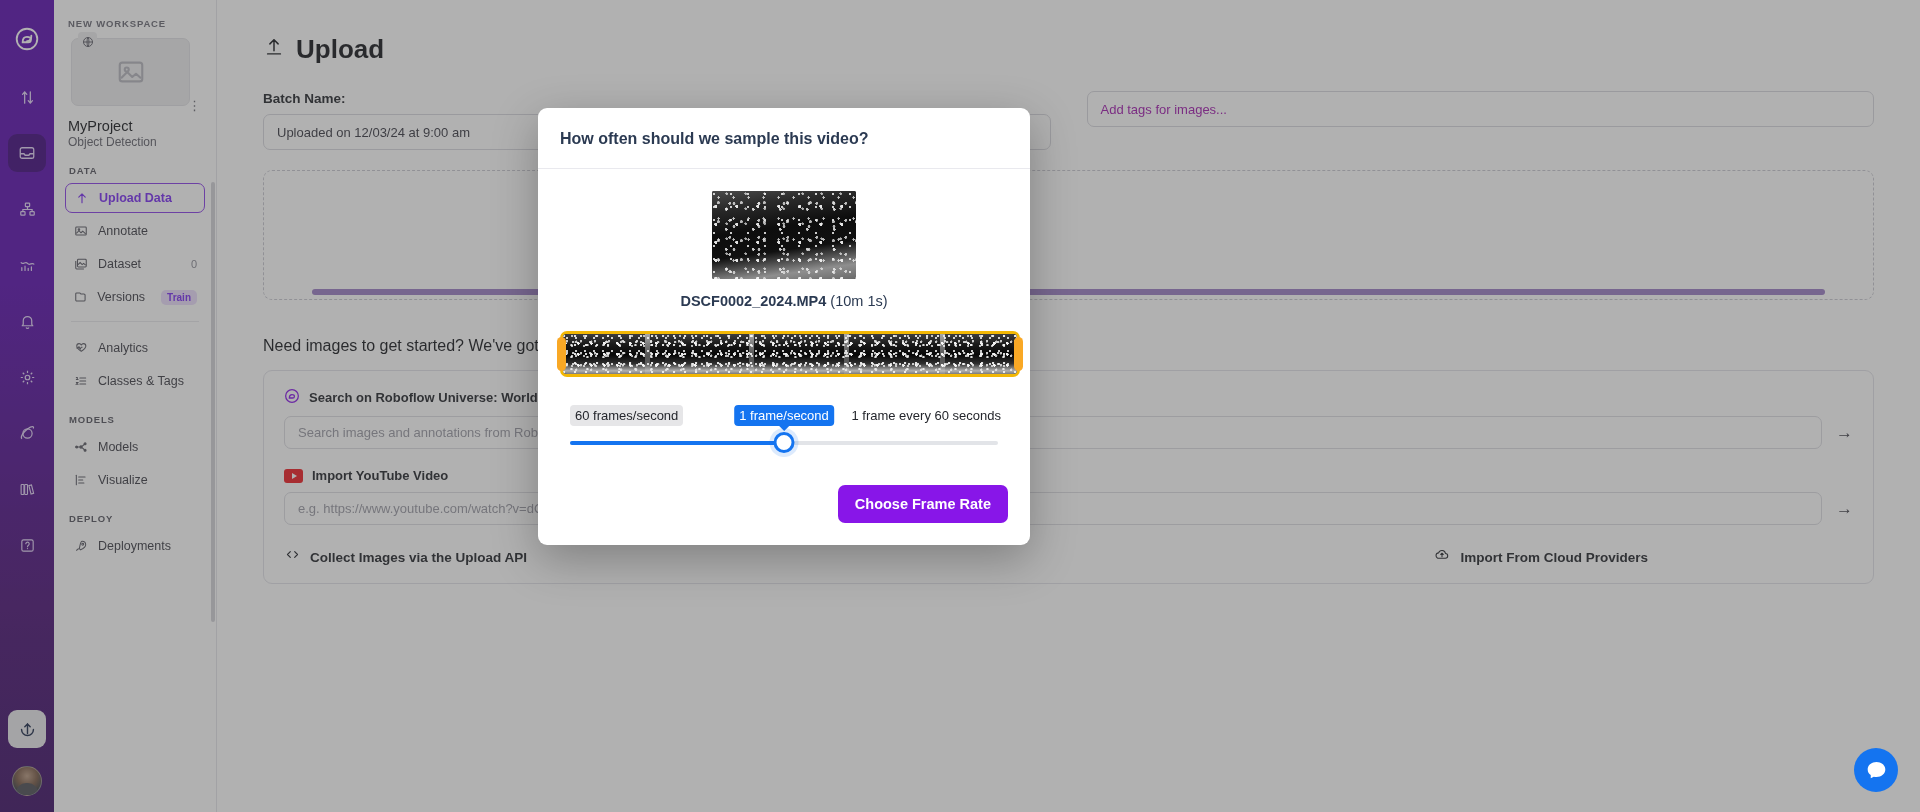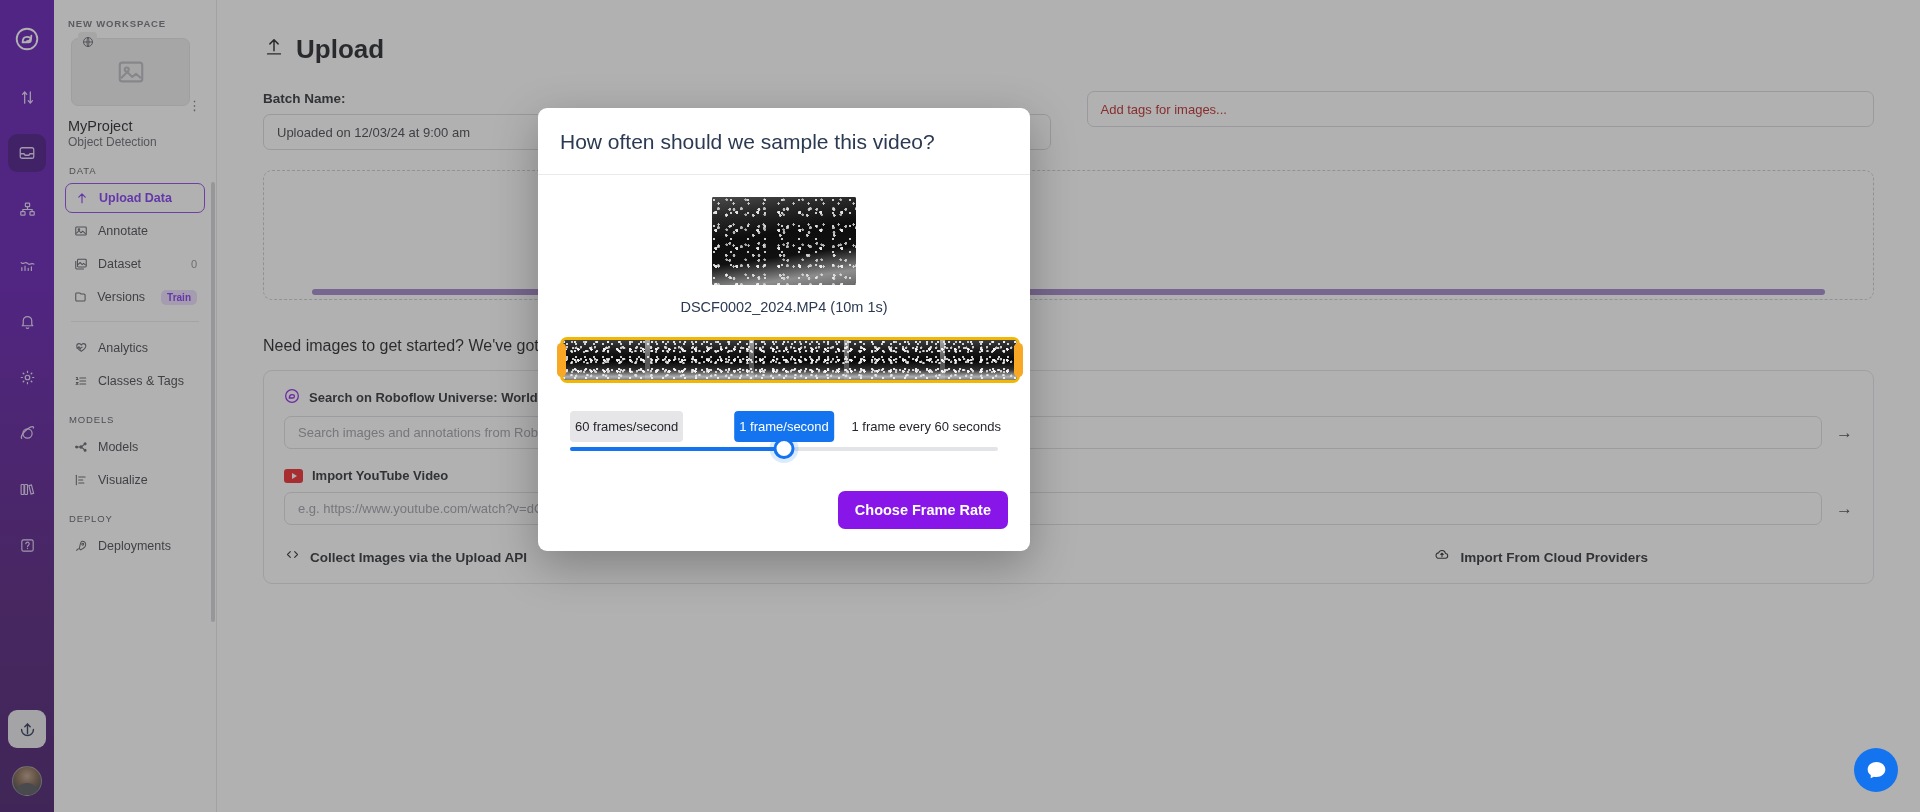--- a/index.html
+++ b/index.html
@@ -78,21 +78,21 @@
     background: #ececee;
     display: flex; align-items: center; justify-content: center;
   }
   .proj-name { font-size: 14.5px; font-weight: 400; color: #16181d; margin: 2px 0 1px 3px; }
   .proj-type { font-size: 12px; color: #62626c; margin: 0 0 16px 3px; }
   .proj-dots {
     position: absolute; right: 14px; top: 98px;
     color: #6b6b76; font-size: 13px; letter-spacing: 1px;
   }
   .sec-label {
-    font-size: 9.5px; letter-spacing: .09em; font-weight: 400;
+    font-size: 9.5px; letter-spacing: .09em; font-weight: 700;
     color: #55555f; margin: 0 0 7px 4px;
   }
   .nav-item {
     display: flex; align-items: center; gap: 9px;
     height: 30px; padding: 0 8px; border-radius: 7px;
     color: #3d3d46; font-size: 12.5px; margin-bottom: 3px;
   }
   .nav-item.selected {
     border: 1px solid #8b3ee8; color: #7b2ff2; font-weight: 600;
   }
@@ -120,21 +120,21 @@
   .field-col + .field-col { margin-left: 36px; }
   .field-label {
     font-size: 13.5px; font-weight: 700; color: #24262c;
     margin-bottom: 8px; display: flex; align-items: center; gap: 6px;
   }
   .field-input {
     height: 36px; border: 1px solid #d8d8de; border-radius: 7px;
     background: #fff; display: flex; align-items: center;
     padding: 0 13px; font-size: 13px; color: #3a3a44;
   }
-  .field-input.ph { color: #b91c1c; text-align: center; }
+  .field-input.ph { color: #a21caf; text-align: center; }
 
   .dropzone {
     margin-top: 20px; height: 130px;
     border: 1px dashed #c9c9d1; border-radius: 9px;
     position: relative;
   }
   .progressbar {
     position: absolute; left: 48px; right: 48px; top: 118px;
     height: 6px; border-radius: 3px; background: #9b7ec4;
   }
@@ -179,33 +179,33 @@
     position: absolute; z-index: 60;
     left: 538px; top: 108px; width: 492px;
     background: #fff; border-radius: 9px;
     box-shadow: 0 14px 46px rgba(0,0,0,0.28);
     overflow: hidden;
   }
   .modal-head {
     padding: 22px 22px 20px 22px;
     border-bottom: 1px solid #e9e9ee;
   }
-  .modal-title { font-size: 21px; font-weight: 400; color: #2b3a52; }
+  .modal-title { font-size: 16px; font-weight: 700; color: #2b3a52; }
   .modal-body { padding: 22px 22px 16px 22px; }
 
   .vid-thumb {
     width: 144px; height: 88px; margin: 0 auto;
     border-radius: 2px; overflow: hidden;
     background: #161616;
   }
   .vid-name {
     text-align: center; margin-top: 14px;
     font-size: 14.5px; color: #2b3a52;
   }
-  .vid-name b { font-weight: 400; }
+  .vid-name b { font-weight: 700; }
   .vid-name span { font-weight: 400; }
 
   .strip {
     margin: 22px auto 0 auto; width: 460px; height: 46px;
     border: 3px solid #f2b705; border-radius: 7px;
     position: relative; overflow: visible;
   }
   .strip-inner {
     position: absolute; inset: 0; border-radius: 4px; overflow: hidden;
     background: #1a1a1a;
@@ -213,21 +213,21 @@
   .strip-handle {
     position: absolute; top: 50%; transform: translateY(-50%);
     width: 9px; height: 34px; border-radius: 5px; background: #f9a825;
     z-index: 3;
   }
   .strip-handle.l { left: -6px; }
   .strip-handle.r { right: -6px; }
 
   .labels { position: relative; height: 22px; margin-top: 28px; }
   .lab {
-    position: absolute; top: 0; height: 31px;
+    position: absolute; top: 0; height: 21px;
     display: flex; align-items: center;
     font-size: 13px; border-radius: 4px; padding: 0 5px; white-space: nowrap;
   }
   .lab.grey { left: 10px; background: #e6e6e8; color: #24262c; }
   .lab.blue {
     left: 50%; transform: translateX(-50%);
     background: #1474f0; color: #fff;
   }
   .lab.blue::after {
     content: ""; position: absolute; left: 50%; bottom: -5px;

